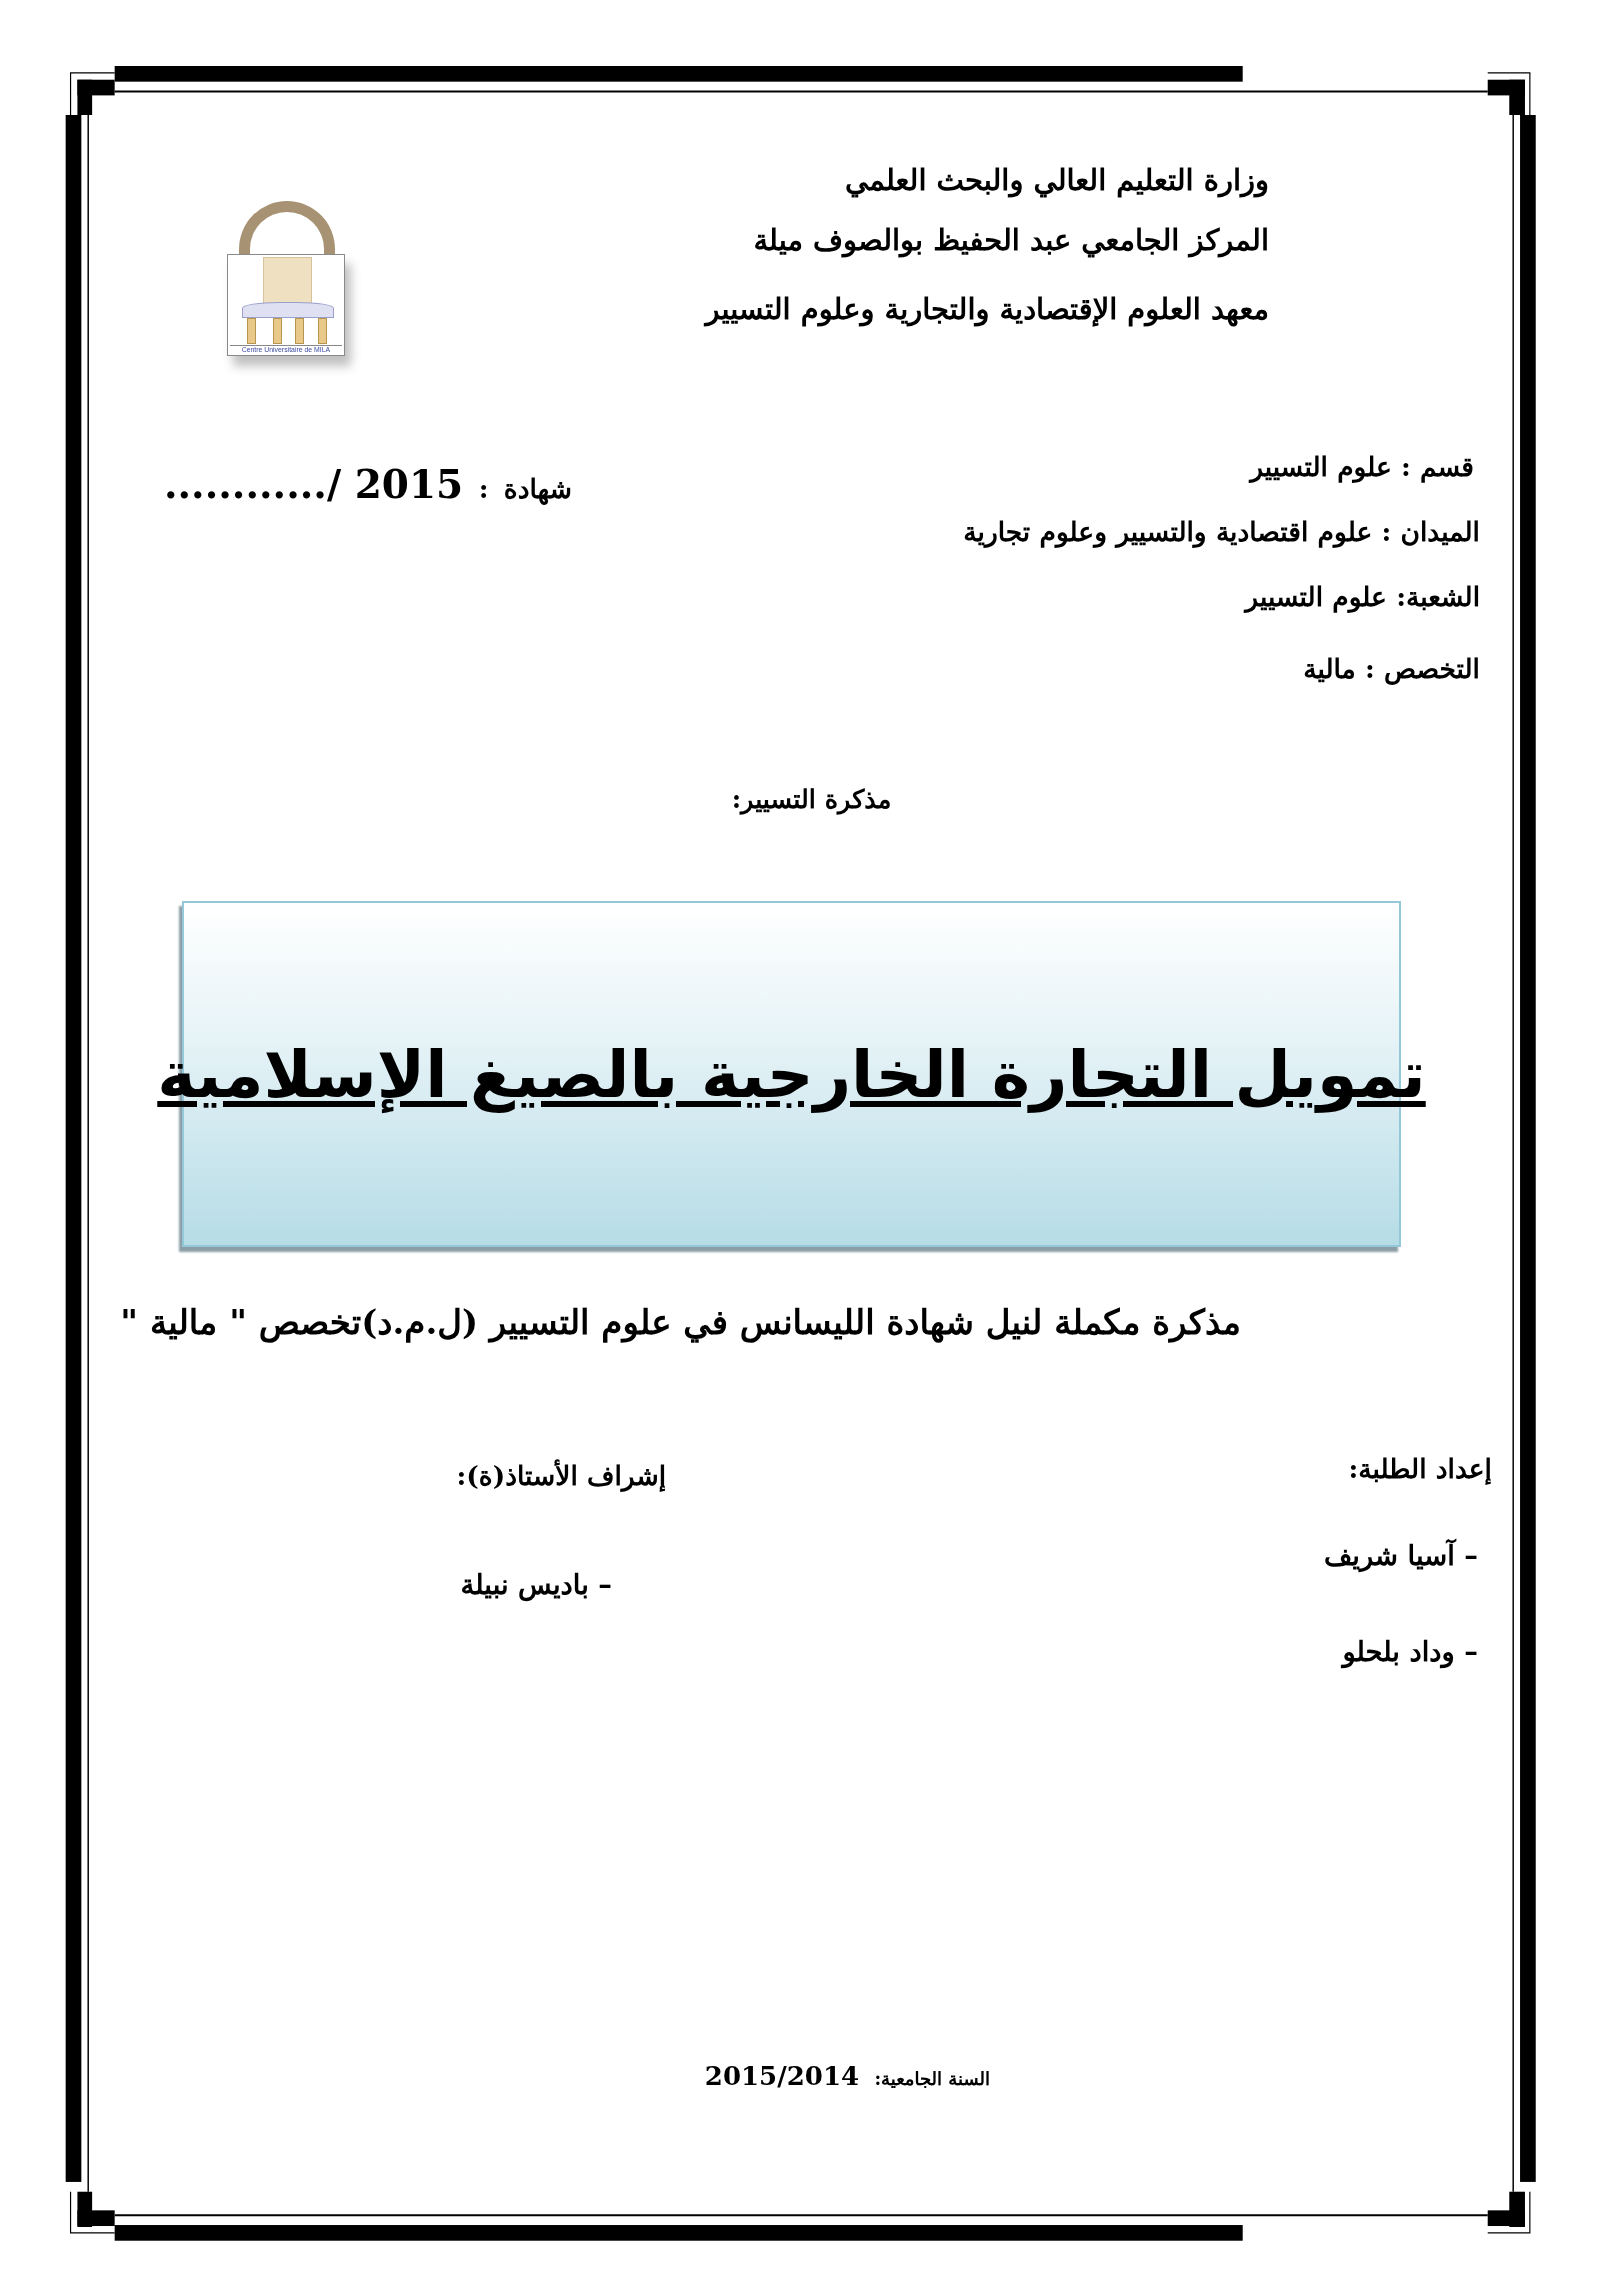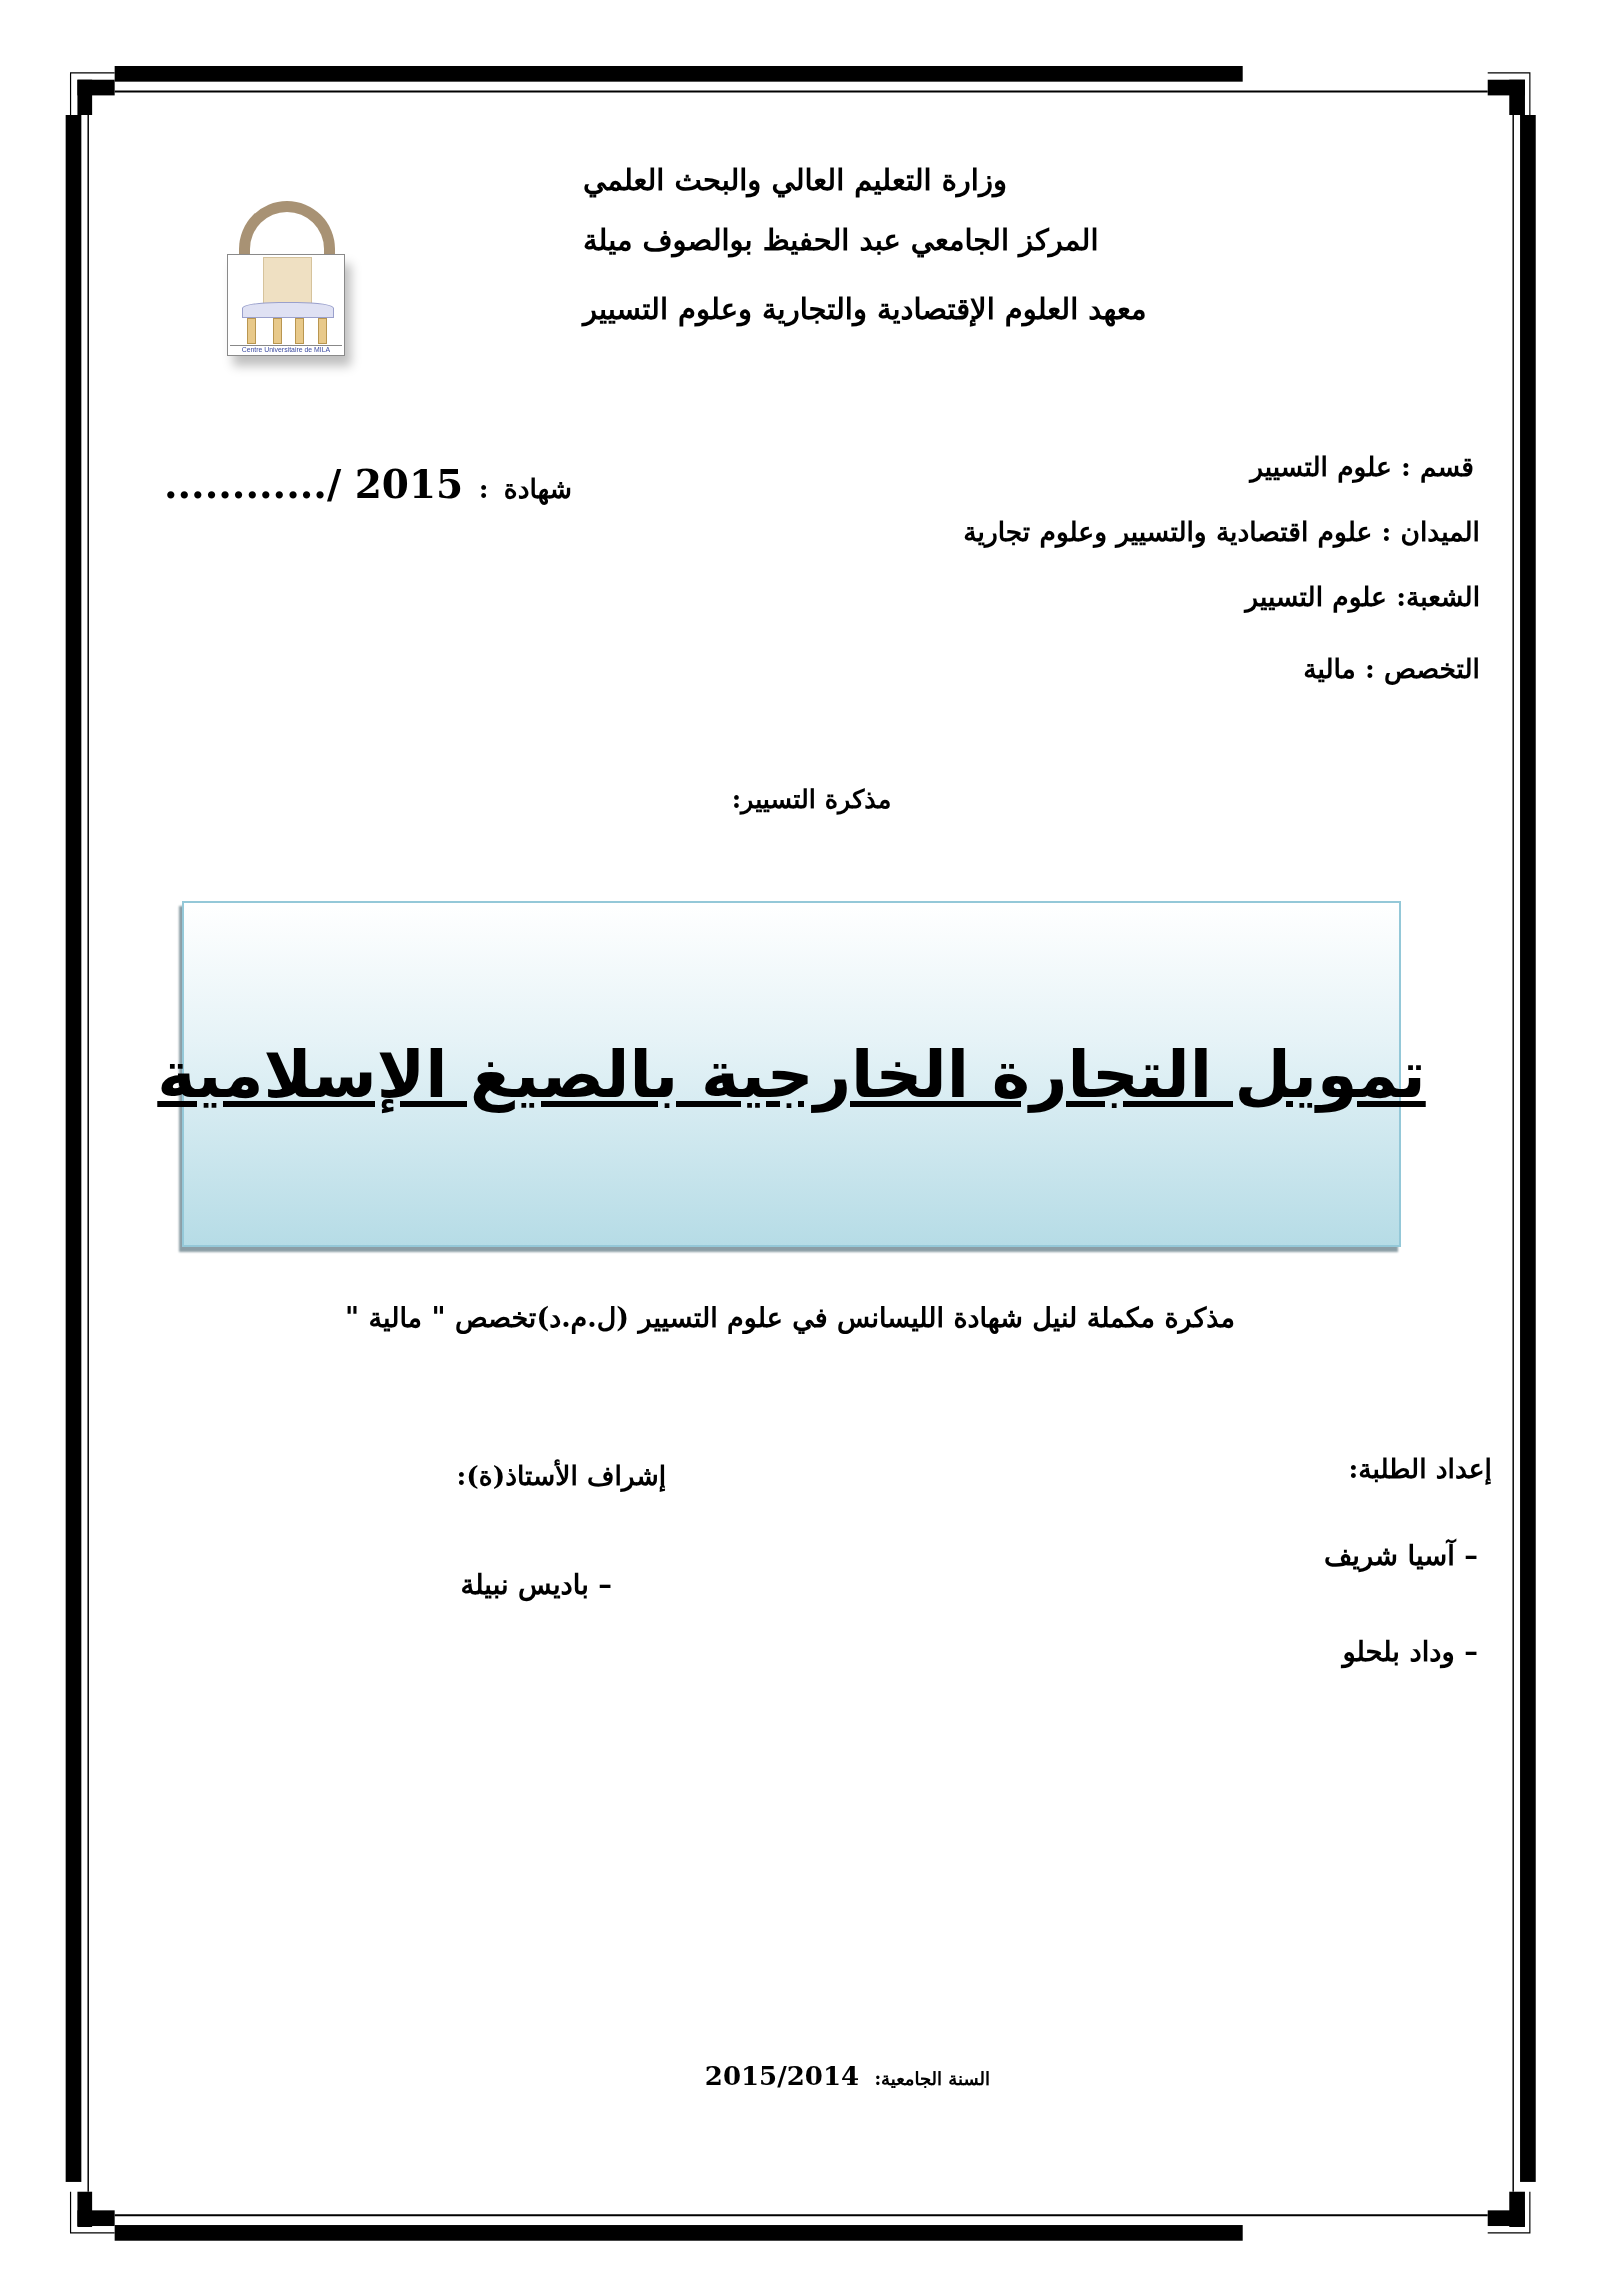--- a/index.html
+++ b/index.html
@@ -1,21 +1,21 @@
 <!DOCTYPE html>
 <html><head>
 <meta charset="utf-8">
 <style>
   html, body { margin:0; padding:0; background:#ffffff; }
   body { width:1621px; height:2293px; position:relative; overflow:hidden;
          font-family: "DejaVu Serif", "Liberation Serif", serif; color:#000; }
   .frame { position:absolute; left:0; top:0; width:1621px; height:2293px; pointer-events:none; }
   .abs { position:absolute; }
   .ar { direction:rtl; unicode-bidi:embed; white-space:nowrap; font-weight:bold; }
-  .hdr { font-size:29px; text-align:left; width:686px; }
+  .hdr { font-size:29px; text-align:right; width:686px; }
   .meta { font-size:26.5px; text-align:right; }
   .logo { left:223px; top:201px; width:127px; height:157px; }
   .logo-arch { position:absolute; left:15.7px; top:0; width:96px; height:59px;
      border-radius:49px 49px 0 0; border:11.8px solid #a89274; border-bottom:none; box-sizing:border-box;
      background:transparent; }
   .logo-box { position:absolute; left:3.9px; top:53px; width:118px; height:102px; background:#fff;
      border:1.5px solid #8a8a8a; box-sizing:border-box; box-shadow:5.9px 9.8px 9.8px rgba(0,0,0,0.25); }
   .logo-bldg { position:absolute; left:35px; top:2px; width:47px; height:47px; background:#efe0c2; border:1px solid #d6c39c; }
   .logo-book { position:absolute; left:13.7px; top:47px; width:90px; height:13.7px; background:#dfe1f3; border-radius:40% 40% 0 0; border:1px solid #9aa0cc; }
   .logo-col { position:absolute; top:63px; width:6.9px; height:23.5px; background:#e8c98a; border:1px solid #b99650; }
@@ -86,21 +86,21 @@
 <div class="abs ar meta" style="right:141px; top:516px;">الميدان : علوم اقتصادية والتسيير وعلوم تجارية</div>
 <div class="abs ar meta" style="right:141px; top:581px;">الشعبة: علوم التسيير</div>
 <div class="abs ar meta" style="right:141px; top:653px;text-align:right;">التخصص : مالية</div>
 
 <div class="abs ar" style="left:706px; top:784px; width:211px; text-align:center; font-size:25.5px;">مذكرة التسيير:</div>
 
 <div class="abs title-box">
   <div class="title-text">تمويل التجارة الخارجية بالصيغ الإسلامية</div>
 </div>
 
-<div class="abs ar" style="left:294px; top:1302px; width:941px; text-align:right; font-size:27px;">مذكرة مكملة لنيل شهادة الليسانس في علوم التسيير (ل.م.د)تخصص " مالية "</div>
+<div class="abs ar" style="left:300px; top:1302px; width:941px; text-align:right; font-size:34px;">مذكرة مكملة لنيل شهادة الليسانس في علوم التسيير (ل.م.د)تخصص " مالية "</div>
 
 <div class="abs ar meta" style="right:129px; top:1445px;margin-top:8px;">إعداد الطلبة:</div>
 <div class="abs ar meta" style="right:143px; top:1539px; font-size:27.4px;">– آسيا شريف</div>
 <div class="abs ar meta" style="right:143px; top:1635px; font-size:27.4px;">– وداد بلحلو</div>
 
 <div class="abs ar meta" style="left:431px; top:1460px; width:235px;">إشراف الأستاذ(ة):</div>
 <div class="abs ar meta" style="left:421px; top:1568px; width:191px; font-size:27.4px;">–   باديس نبيلة</div>
 
 <div class="abs" style="left:603px; top:2033px; width:387px; direction:rtl; white-space:nowrap; font-weight:bold;">
   <span style="font-size:18px;">السنة الجامعية:</span>

